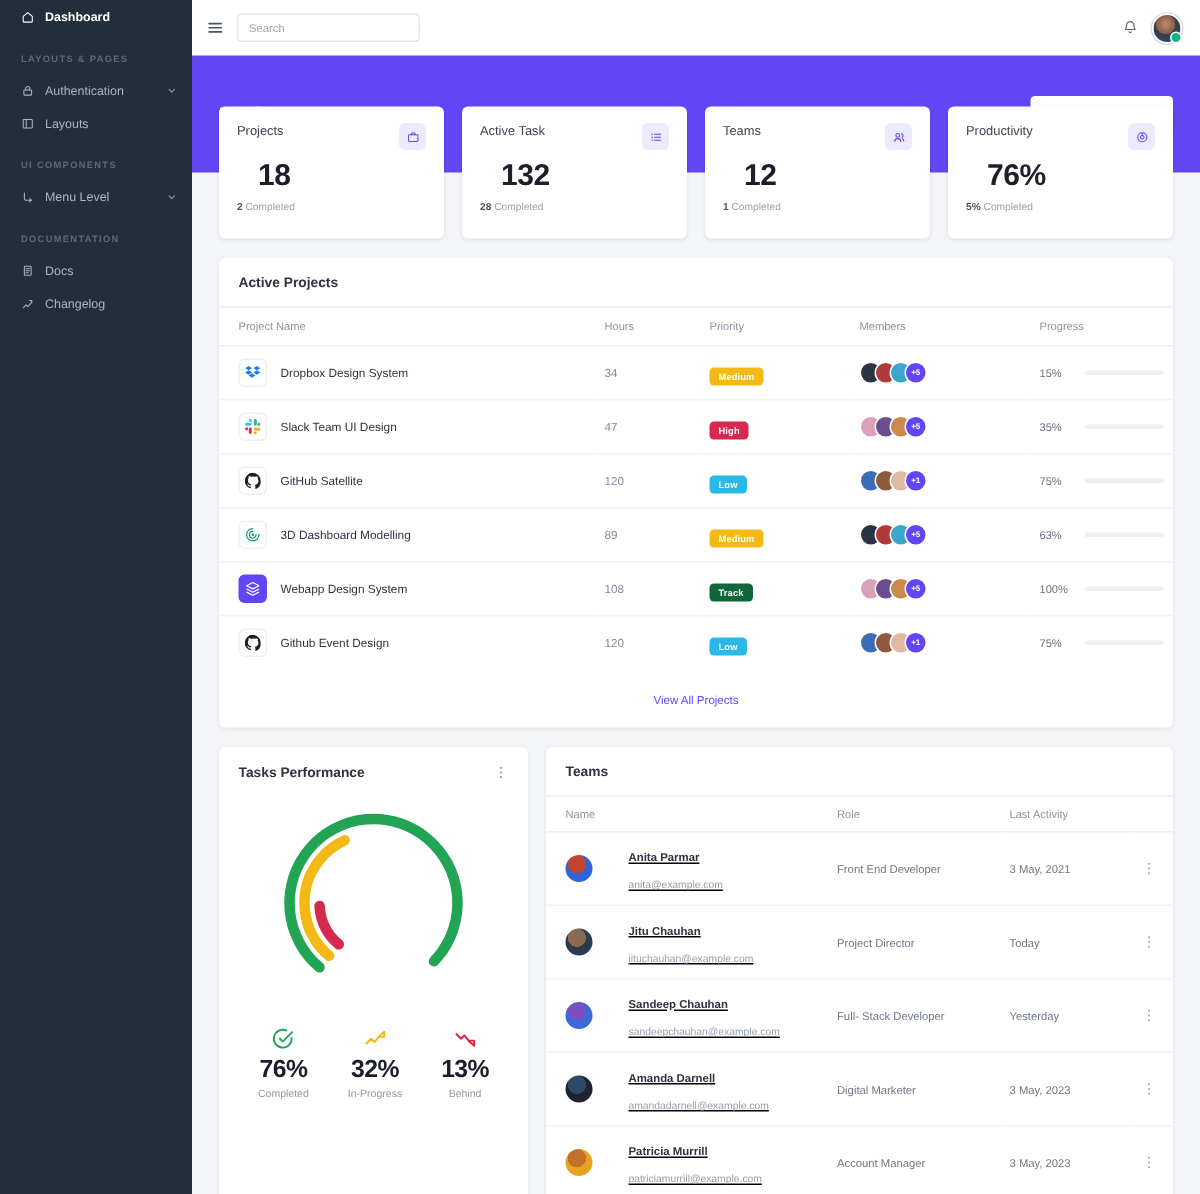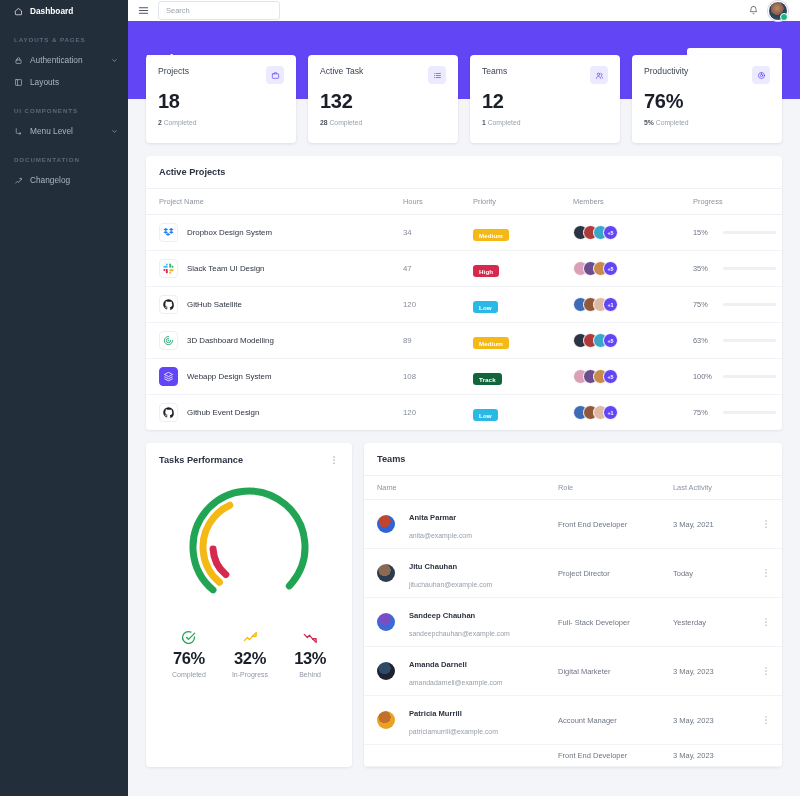--- a/index.html
+++ b/index.html
@@ -42,21 +42,21 @@
   .nav-item .ico { width: 9px; height: 9px; display: inline-flex; align-items: center; justify-content: center; flex: 0 0 9px; }
   .nav-item .ico svg { width: 9px; height: 9px; display: block; }
   .nav-item .label { flex: 1; white-space: nowrap; }
   .nav-item .chev { width: 7px; height: 7px; opacity: .85; }
   .nav-item .chev svg { width: 7px; height: 7px; display: block; }
 
   
   .main { flex: 1; height: 796px; position: relative; background: #f4f5f9; overflow: hidden; }
 
   .topbar {
-    height: 21px; background: #ffffff; display: flex; align-items: center;
+    height: 37px; background: #ffffff; display: flex; align-items: center;
     padding: 0 12px 0 10px; gap: 9px;
   }
   .hamburger { width: 11px; height: 11px; cursor: pointer; color: #4a5568; }
   .hamburger svg { width: 11px; height: 11px; display: block; }
   .search-input {
     width: 122px; height: 19px; border: 1px solid #e2e5ea; border-radius: 3px;
     font-size: 7.5px; color: #6b7280; padding: 0 7px;
     font-family: "Liberation Sans", sans-serif; background: #fff; outline: none;
   }
   .search-input::placeholder { color: #9aa2ad; }
@@ -94,21 +94,21 @@
     flex: 1; background: #fff; border-radius: 4px; padding: 11px 12px 13px;
     box-shadow: 0 1px 3px rgba(23,24,33,.10); height: 88px;
   }
   .stat-top { display: flex; align-items: flex-start; justify-content: space-between; }
   .stat-title { font-size: 8.6px; color: #3c4452; }
   .stat-ico {
     width: 18px; height: 18px; border-radius: 4px; background: #eceafe;
     display: flex; align-items: center; justify-content: center; color: #6246f5;
   }
   .stat-ico svg { width: 9px; height: 9px; display: block; }
-  .stat-value { font-size: 20px; font-weight: bold; color: #1b1f2a; margin-top: 6px; letter-spacing: -.3px; }
+  .stat-value { font-size: 20px; font-weight: bold; color: #1b1f2a; margin-top: 6px; letter-spacing: -.3px; margin-left: 14px; }
   .stat-sub { font-size: 6.8px; color: #9aa2ad; margin-top: 6px; }
   .stat-sub b { color: #4b5362; font-weight: bold; }
 
   
   .panel { background: #fff; border-radius: 4px; box-shadow: 0 1px 3px rgba(23,24,33,.08); margin-top: 13px; }
   .panel-head { padding: 11px 13px; border-bottom: 1px solid #eef0f3; }
   .panel-head h2 { font-size: 9.2px; color: #2d3340; font-weight: bold; }
   .panel-head-row { display: flex; align-items: center; justify-content: space-between; }
   .kebab { width: 10px; height: 10px; color: #9aa2ad; cursor: pointer; display:flex; align-items:center; justify-content:center; }
   .kebab svg { width: 10px; height: 10px; display: block; }
@@ -167,21 +167,21 @@
 
   .teams-card { flex: 1; background: #fff; border-radius: 4px;
                 box-shadow: 0 1px 3px rgba(23,24,33,.08); display: flex; flex-direction: column; }
   .ttable th {
     text-align: left; font-size: 7.4px; font-weight: normal; color: #8c94a1;
     padding: 7px 6px; border-bottom: 1px solid #eef0f3;
   }
   .ttable td { padding: 6px 6px; border-bottom: 1px solid #f1f3f6; vertical-align: middle; }
   .ttable th:first-child, .ttable td:first-child { padding-left: 13px; }
   .ttable th:last-child, .ttable td:last-child { padding-right: 11px; }
-  .tm-cell { display: flex; align-items: center; gap: 14px; }
+  .tm-cell { display: flex; align-items: center; gap: 24px; text-decoration: underline; }
   .tm-av { width: 18px; height: 18px; border-radius: 50%; flex: 0 0 18px; }
   .tm-name { font-size: 7.6px; font-weight: bold; color: #2d3340; line-height: 1.35; white-space: nowrap; }
   .tm-mail { font-size: 6.9px; color: #969ea9; line-height: 1.35; white-space: nowrap; }
   .tm-role, .tm-act { font-size: 7.5px; color: #6e7684; white-space: nowrap; }
 </style>
 </head>
 <body>
 
 <div class="app">
 
@@ -228,20 +228,29 @@
             </svg>
           </span>
           <span class="label">Menu Level</span>
           <span class="chev">
             <svg viewBox="0 0 16 16" fill="none" stroke="currentColor" stroke-width="1.7" stroke-linecap="round" stroke-linejoin="round">
               <path d="M4 6l4 4 4-4"></path>
             </svg>
           </span>
         </div>
         <div class="nav-group-title">DOCUMENTATION</div>
+        <div class="nav-item">
+          <span class="ico">
+            <svg viewBox="0 0 16 16" fill="none" stroke="currentColor" stroke-width="1.25" stroke-linecap="round" stroke-linejoin="round">
+              <rect x="4" y="2.6" width="8" height="10.8" rx="1"></rect>
+              <path d="M6 5.6h4M6 8h4M6 10.4h2.6"></path>
+            </svg>
+          </span>
+          <span class="label">Docs</span>
+        </div>
         <div class="nav-item">
           <span class="ico">
             <svg viewBox="0 0 16 16" fill="none" stroke="currentColor" stroke-width="1.25" stroke-linecap="round" stroke-linejoin="round">
               <path d="M3 12.6 6 9.4l2.2 2 4.3-5"></path>
               <path d="M12.8 4.2h-2.6M12.8 4.2v2.6"></path>
             </svg>
           </span>
           <span class="label">Changelog</span>
         </div>
       </nav>
@@ -519,20 +528,23 @@
                 </td>
                 <td>
                   <div class="prog-wrap">
                     <span class="prog-label">75%</span>
                     <span class="prog-track"><span class="prog-fill" style="width:75%;background:#6246f5"></span></span>
                   </div>
                 </td>
               </tr>
             </tbody>
         </table>
+        <div class="panel-foot">
+          <a>View All Projects</a>
+        </div>
       </section>
 
       <div class="bottom">
 
         <section class="perf-card">
           <div class="panel-head-row">
             <h2 style="font-size:9.2px;color:#2d3340;font-weight:bold;">Tasks Performance</h2>
             <span class="kebab">
               <svg viewBox="0 0 16 16" fill="currentColor">
                   <circle cx="8" cy="3" r="1.2"></circle>

